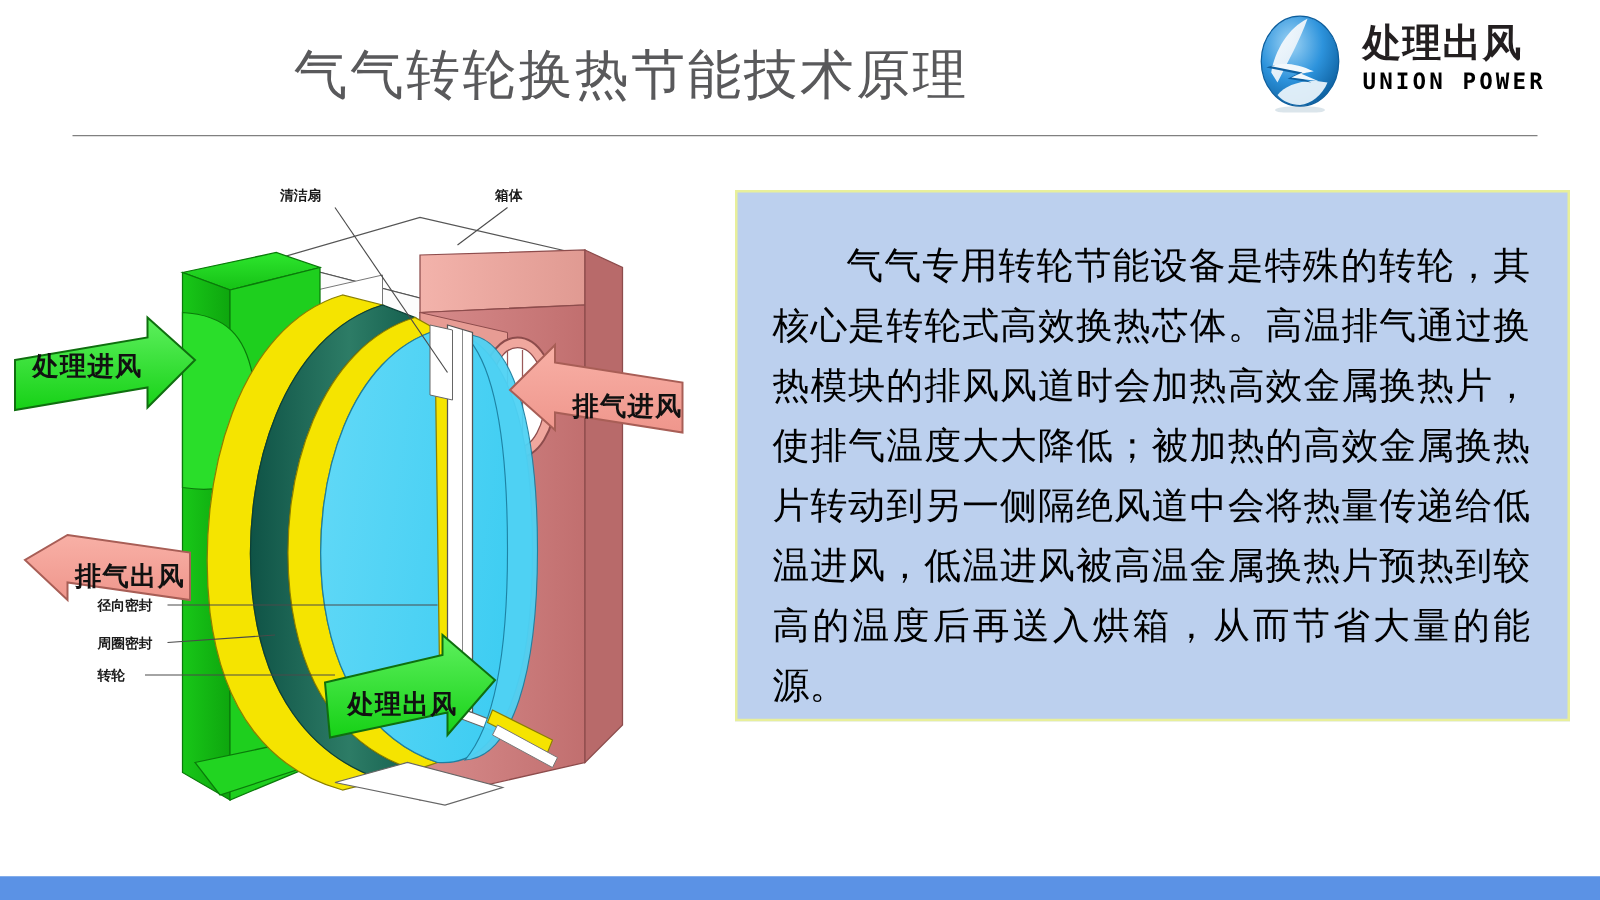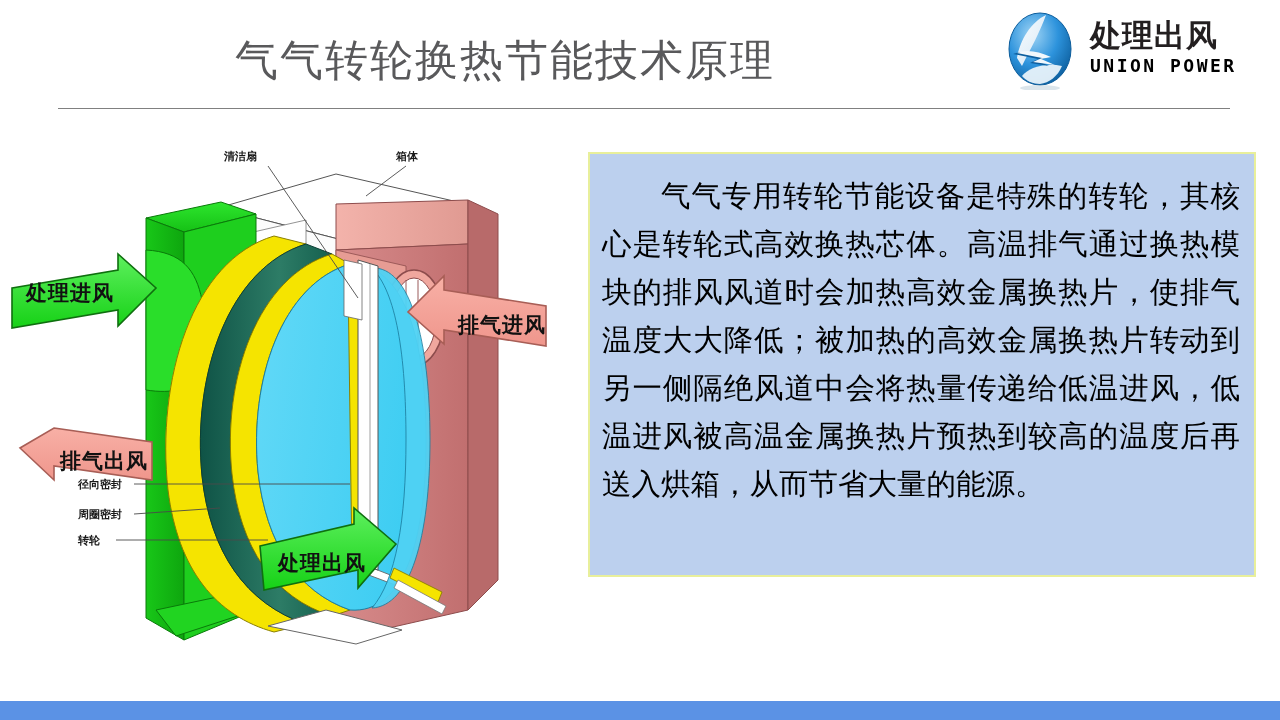--- a/index.html
+++ b/index.html
@@ -87,21 +87,21 @@
     position: absolute;
     left: 588px;
     top: 152px;
     width: 668px;
     height: 425px;
     background: #bcd0ee;
     border: 2px solid #e8ef9b;
     box-sizing: border-box;
   }
   #description-text {
-    margin: 0;
+    margin: 16px;
     padding: 18px 14px 0 12px;
     font-size: 29.5px;
     line-height: 48px;
     color: #000000;
     text-align: justify;
     text-indent: 2em;
     letter-spacing: 0px;
     font-family: "DejaVu Sans", "Liberation Sans", sans-serif;
   }
 

